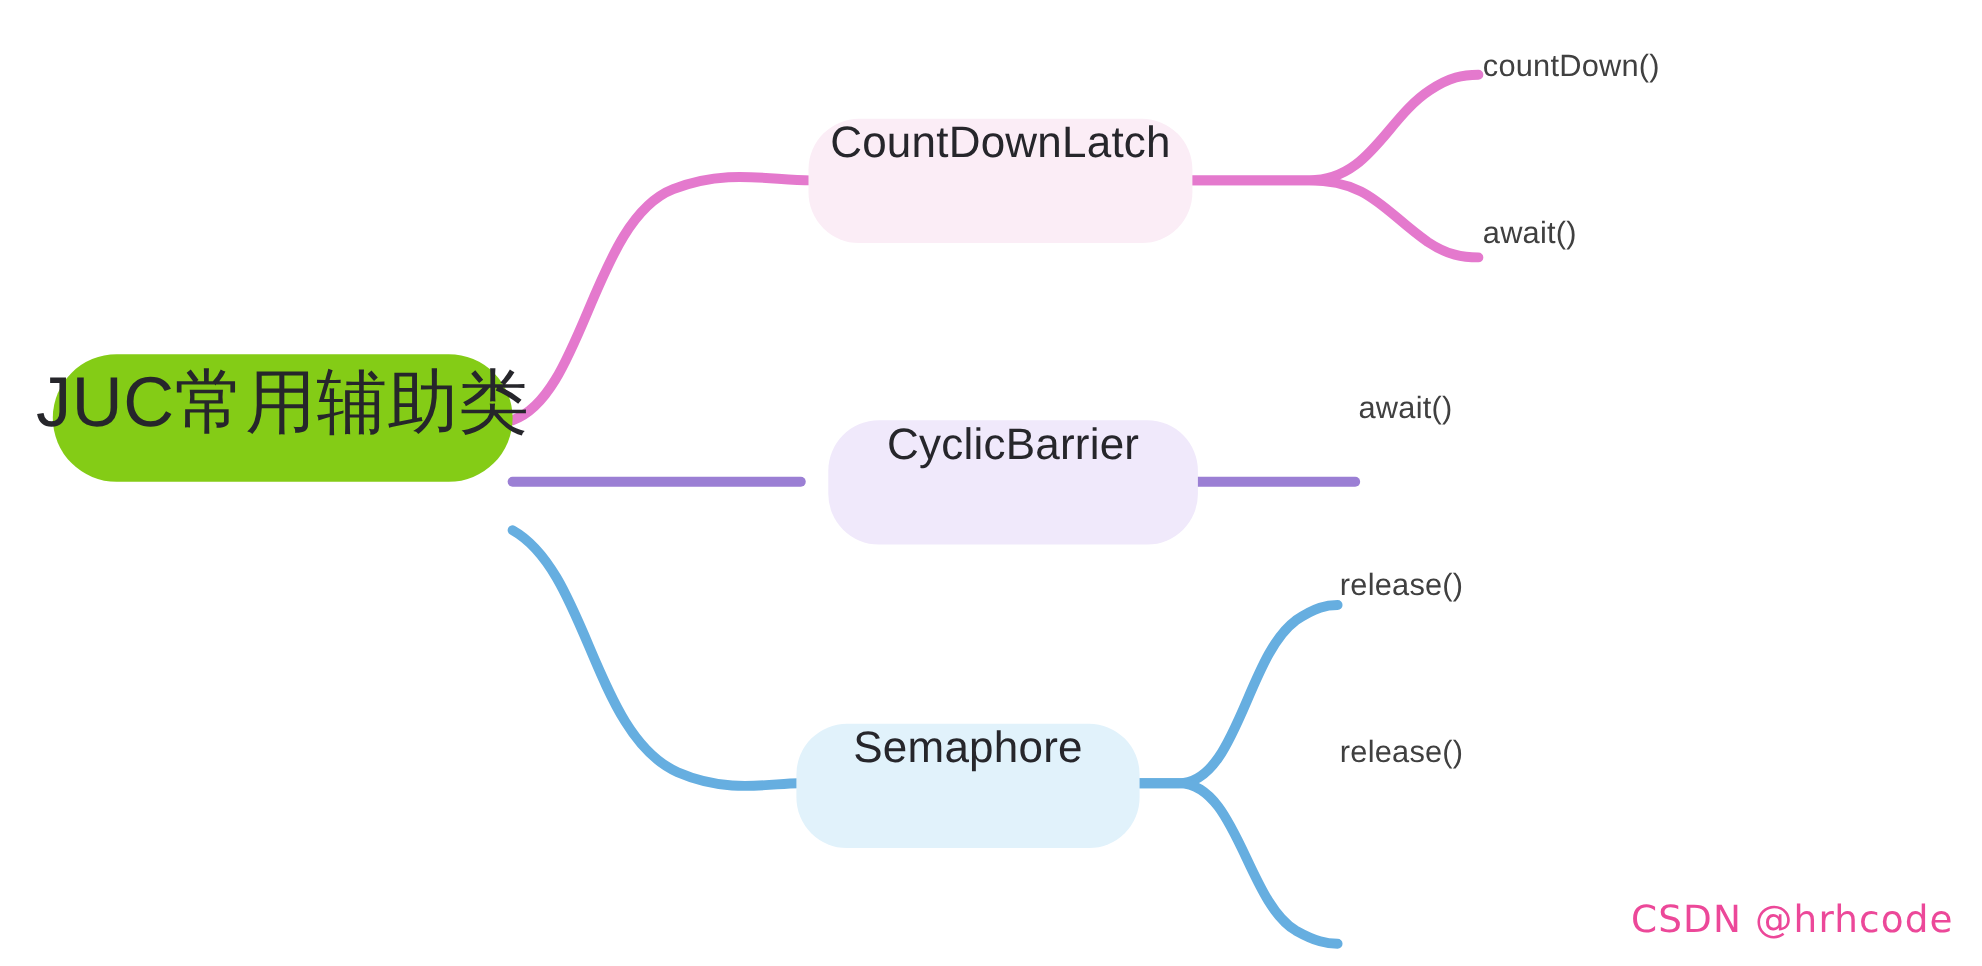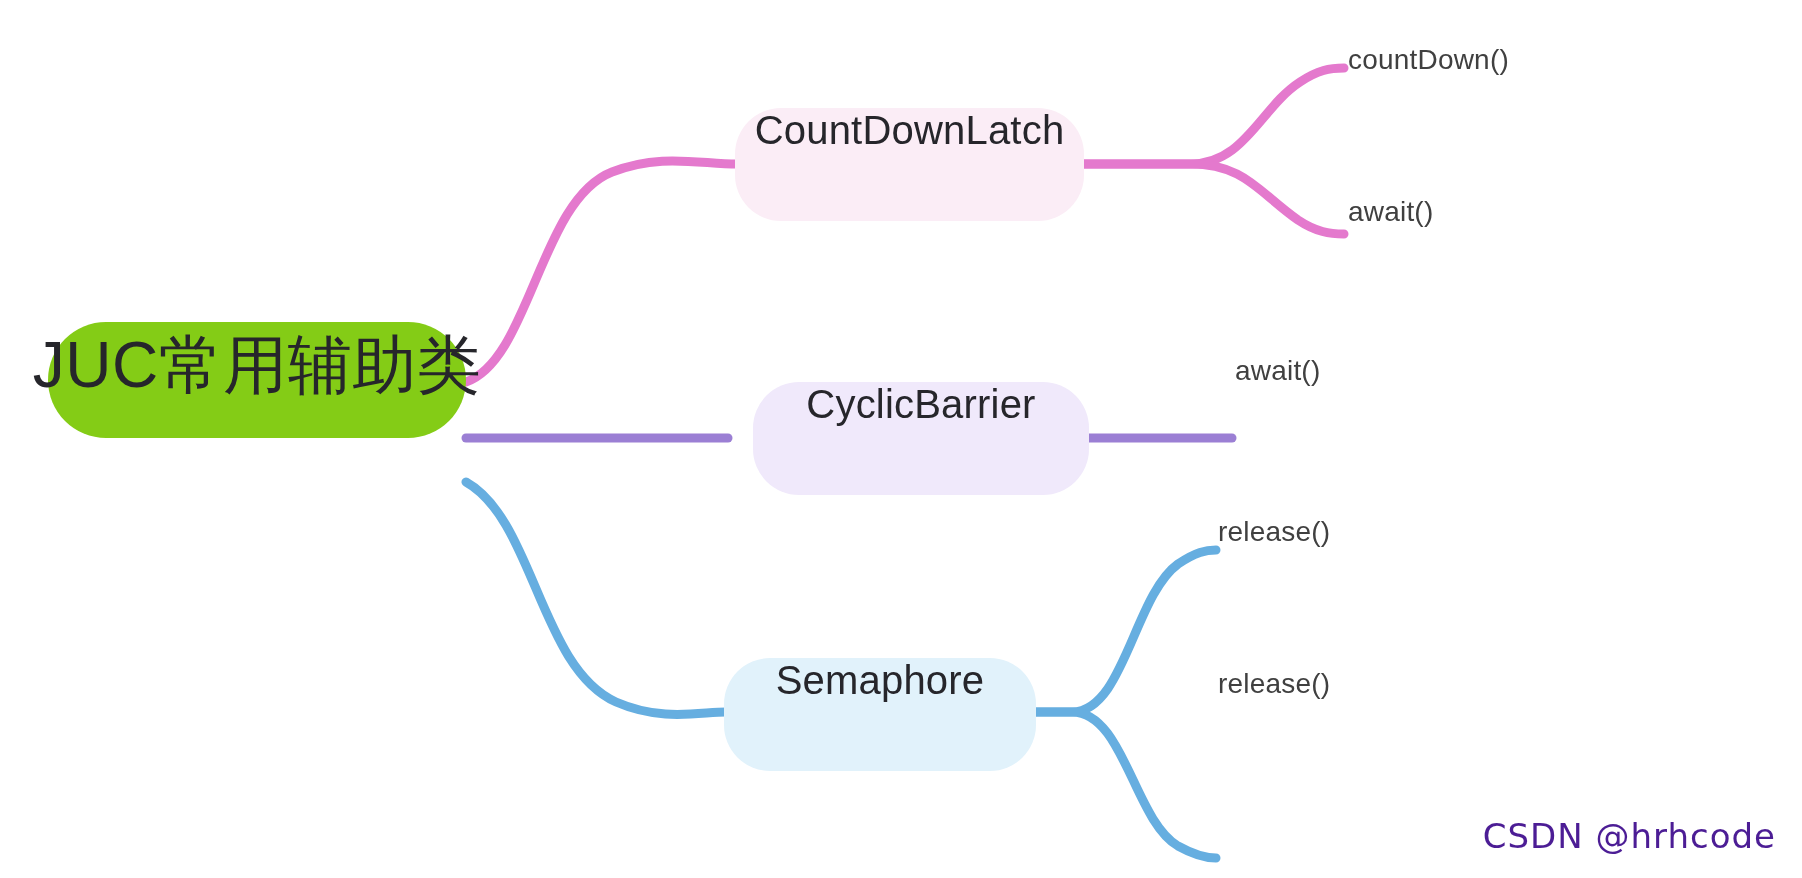--- a/index.html
+++ b/index.html
@@ -83,21 +83,21 @@
   .leaf-countdown { left: 1348px; top: 44px; }
   .leaf-cdl-await { left: 1348px; top: 196px; }
   .leaf-cb-await  { left: 1235px; top: 355px; }
   .leaf-acquire   { left: 1218px; top: 516px; }
   .leaf-release   { left: 1218px; top: 668px; }
 
   #watermark {
     position: absolute;
     right: 26px;
     bottom: 22px;
-    color: #4c1d95;
+    color: #ec4899;
     font-size: 34px;
     letter-spacing: 1px;
     user-select: none;
     z-index: 4;
     font-family: "DejaVu Sans", sans-serif;
   }
 </style>
 </head>
 <body>
 

